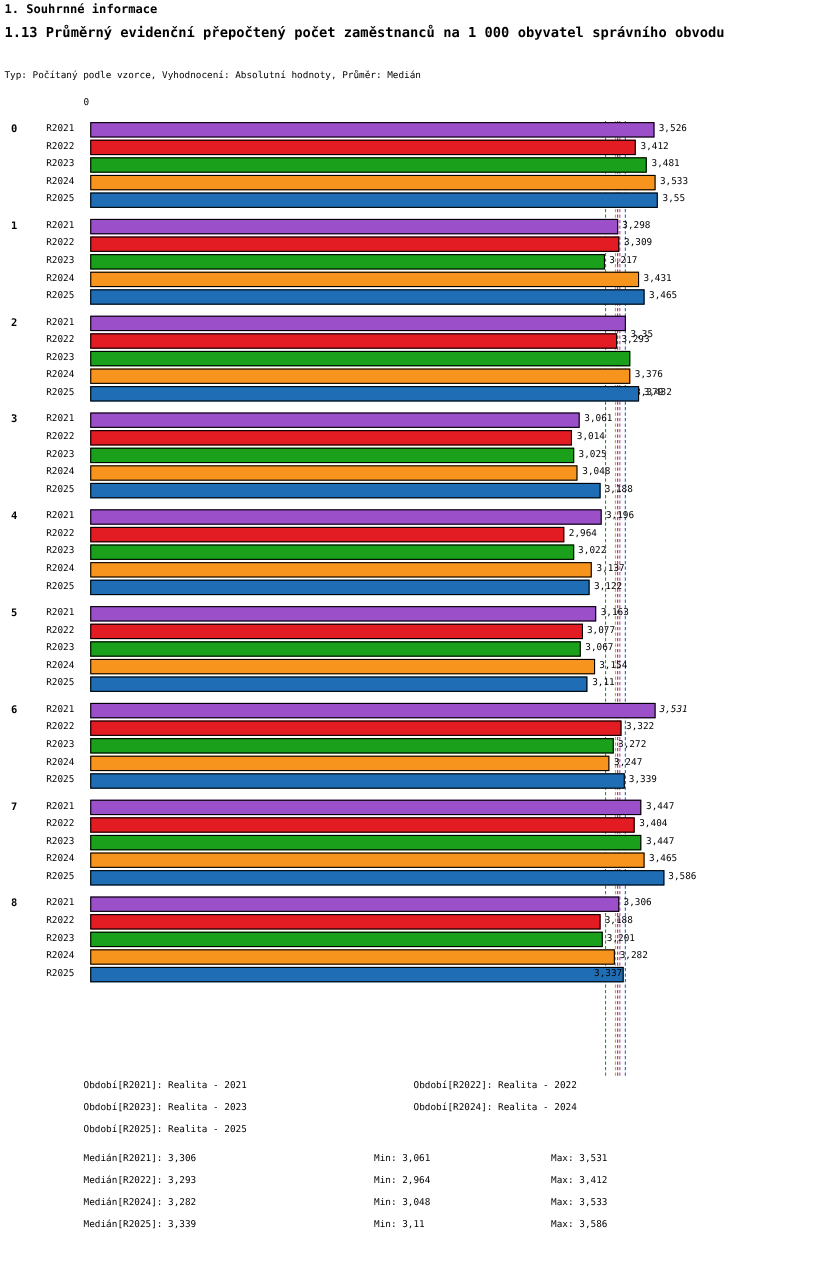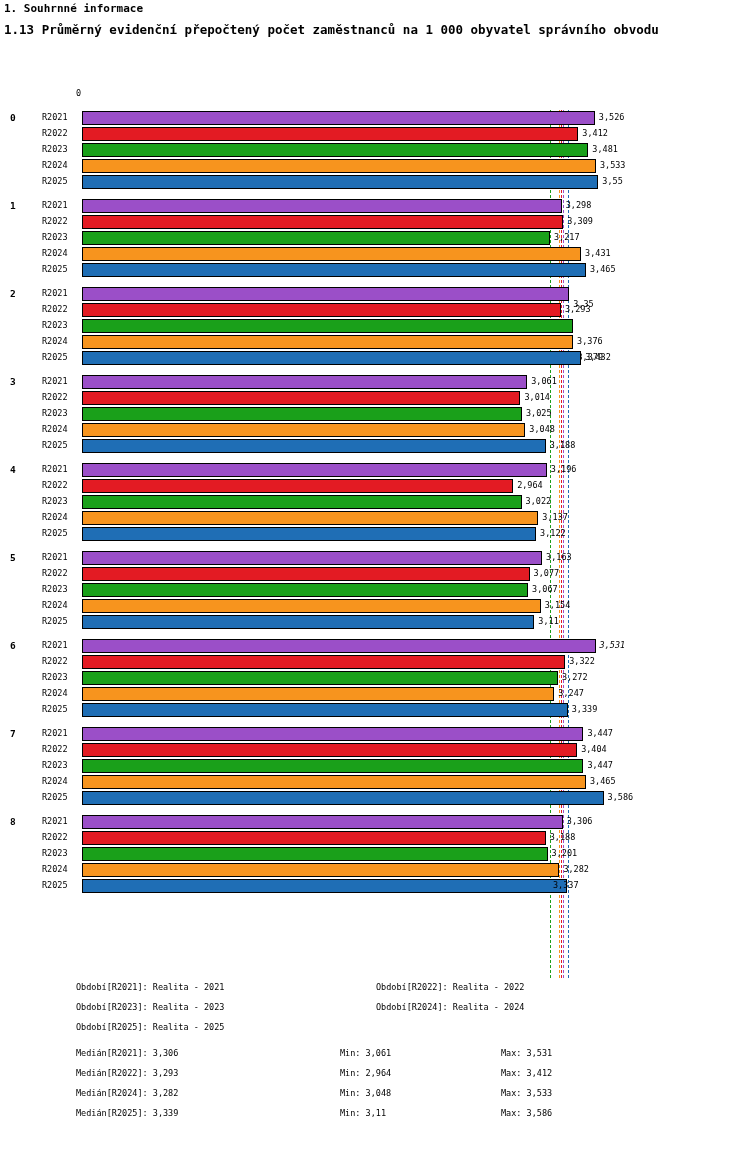--- a/index.html
+++ b/index.html
@@ -128,20 +128,21 @@
   .st-c2 { position: absolute; left: 340px; }
   .st-c3 { position: absolute; left: 501px; }
 </style>
 </head>
 <body>
 
 <div class="page">
 
   <div class="hdr-section">1. Souhrnné informace</div>
   <div class="hdr-title">1.13 Průměrný evidenční přepočtený počet zaměstnanců na 1 000 obyvatel správního obvodu</div>
+  <div class="hdr-sub">Typ: Počítaný podle vzorce, Vyhodnocení: Absolutní hodnoty, Průměr: Medián</div>
 
   <div class="chart-area">
     <div class="axis-zero-label">0</div>
     <div class="plot" id="plot">
         <div class="vline" style="left: 562.873px; border-left-color: rgb(155, 79, 200);"></div>
         <div class="vline" style="left: 560.982px; border-left-color: rgb(227, 27, 35);"></div>
         <div class="vline" style="left: 549.927px; border-left-color: rgb(26, 160, 26);"></div>
         <div class="vline" style="left: 559.382px; border-left-color: rgb(247, 148, 30);"></div>
         <div class="vline" style="left: 567.673px; border-left-color: rgb(31, 110, 181);"></div>
         <div class="group-label" style="top: 2px;">0</div>
@@ -369,21 +370,21 @@
           <div class="bar-value" style="left: 551.6px;">3,201</div>
         </div>
         <div class="row" style="top: 752px; width: 750px;">
           <div class="row-label">R2024</div>
           <div class="bar" style="width: 477.382px; background: rgb(247, 148, 30);"></div>
           <div class="bar-value" style="left: 563.382px;">3,282</div>
         </div>
         <div class="row" style="top: 768px; width: 750px;">
           <div class="row-label">R2025</div>
           <div class="bar" style="width: 485.382px; background: rgb(31, 110, 181);"></div>
-          <div class="bar-value" style="left: 553px;">3,337</div>
+          <div class="bar-value" style="left: 540px;">3,337</div>
         </div>
       </div>
   </div>
 
   <div class="legend" id="legend">
       <div class="legend-row">
         <span class="lg-c1">Období[R2021]: Realita - 2021</span>
         <span class="lg-c2">Období[R2022]: Realita - 2022</span>
       </div>
       <div class="legend-row">

